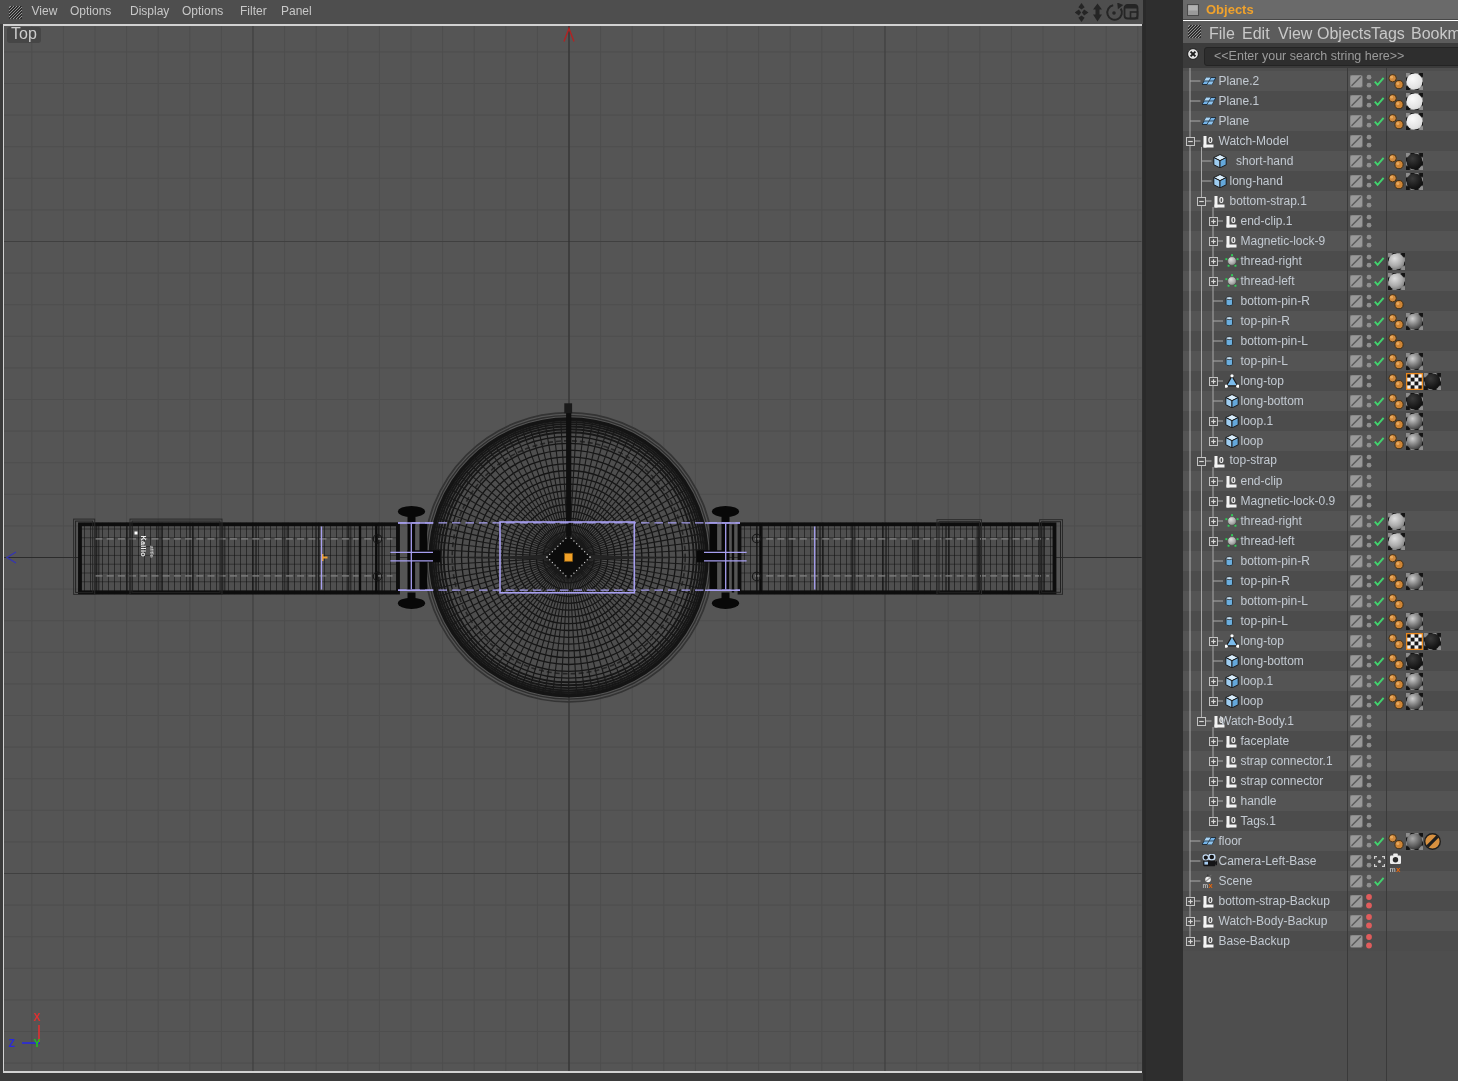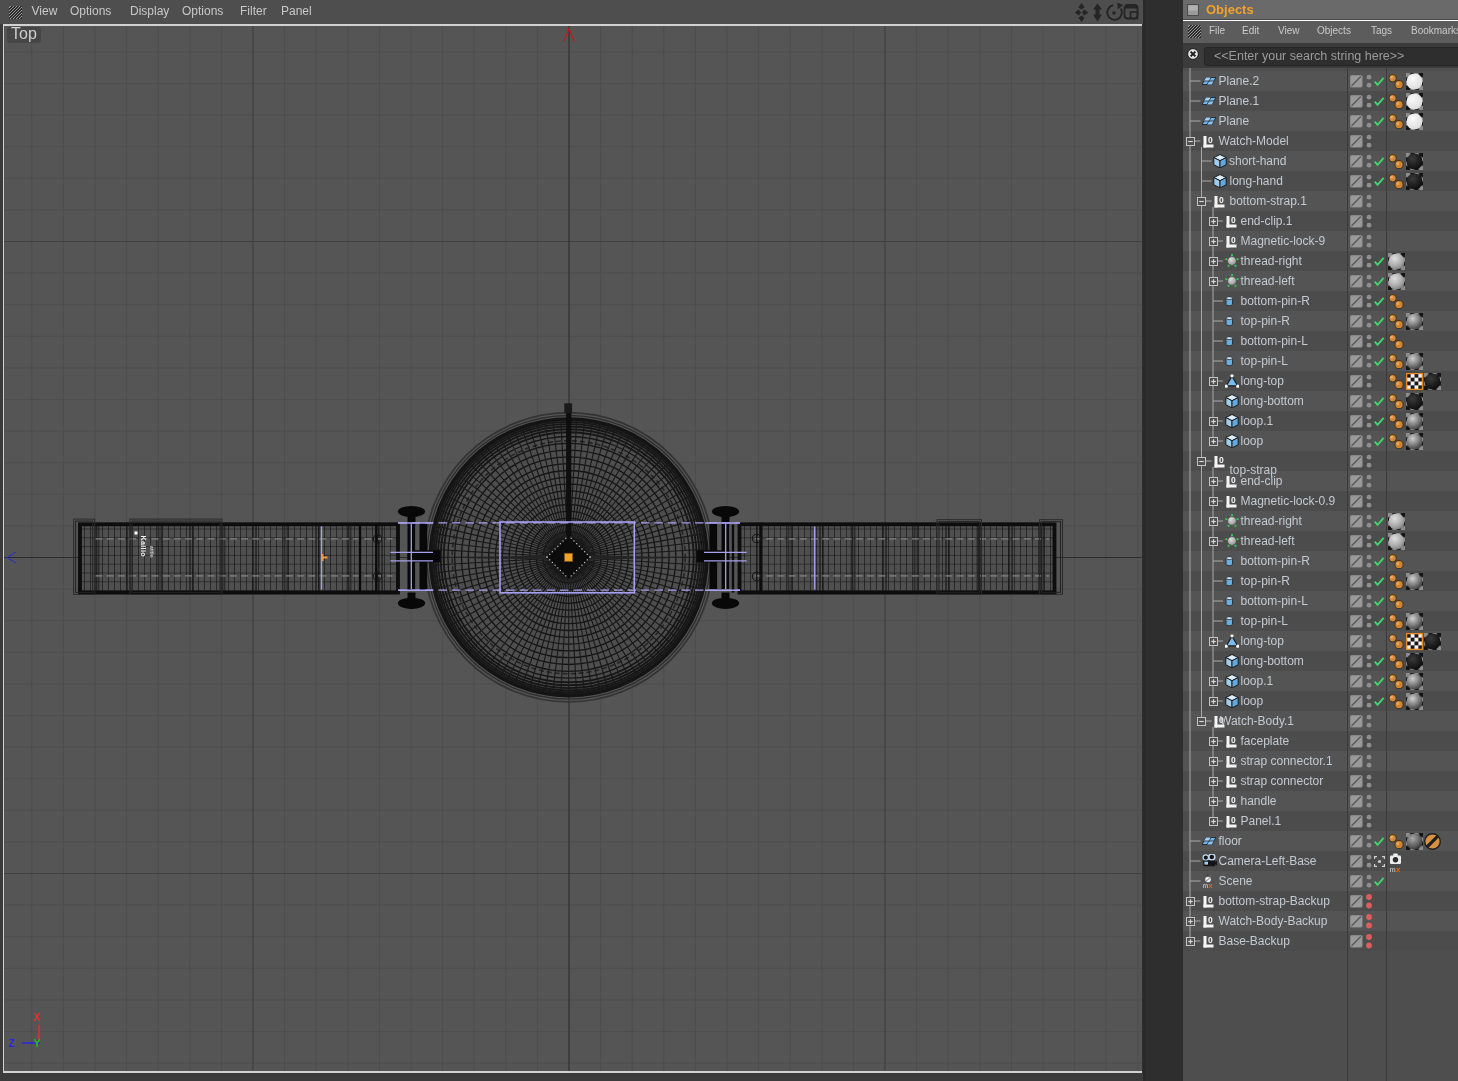--- a/index.html
+++ b/index.html
@@ -17,21 +17,21 @@
 #ptitle{left:0;top:0;width:312px;height:20px;background:#6a6a6a;border-bottom:1px solid #474747;}
 #pmenu{left:0;top:21px;width:312px;height:22px;background:#5c5c5c;}
 #psearch{left:0;top:43px;width:312px;height:25px;background:#3b3b3b;}
 #pfield{left:21px;top:3.5px;width:288px;height:19px;background:#2e2e2e;
  border:1px solid #242424;border-radius:3px;color:#9b9b9b;font-size:12.5px;
  line-height:17px;padding-left:9px;}
 #tree{left:0;top:68px;width:312px;height:1013px;background:#4e4e4e;overflow:hidden;}
 .rowL{background:#545454;}
 .rowD{background:#4c4c4c;}
 .tname{position:absolute;color:#c3cad2;font-size:12px;white-space:nowrap;line-height:20px;}
-.pm{position:absolute;color:#c9c9c9;font-size:10px;white-space:nowrap;}
+.pm{position:absolute;color:#c9c9c9;font-size:16px;white-space:nowrap;}
 </style></head><body>
 <div id="app">
 <svg width="0" height="0" style="position:absolute">
       <defs>
 <pattern id="chk" width="8.5" height="8.5" patternUnits="userSpaceOnUse">
  <rect width="8.5" height="8.5" fill="#141414"></rect>
  <rect width="4.25" height="4.25" fill="#8d8d8d"></rect>
  <rect x="4.25" y="4.25" width="4.25" height="4.25" fill="#8d8d8d"></rect>
 </pattern>
 <radialGradient id="gw" cx="0.38" cy="0.32" r="0.8">
@@ -505,21 +505,21 @@
           <svg class="abs" style="left:167px;top:66.5px" width="13" height="13">
             <use href="#sy-layer"></use>
           </svg>
           <svg class="abs" style="left:182px;top:64px" width="8" height="18">
             <circle cx="4" cy="5.2" r="2.4" fill="#8e8e8e"></circle>
             <circle cx="4" cy="13.2" r="2.4" fill="#8e8e8e"></circle>
           </svg>
           <svg class="abs" style="left:30.0px;top:86px" width="14" height="14" viewBox="0 0 14 14">
             <use href="#sy-cube"></use>
           </svg>
-          <span class="tname" style="left:46px;top:83px">short-hand</span>
+          <span class="tname" style="left:53px;top:83px">short-hand</span>
           <svg class="abs" style="left:167px;top:86.5px" width="13" height="13">
             <use href="#sy-layer"></use>
           </svg>
           <svg class="abs" style="left:182px;top:84px" width="8" height="18">
             <circle cx="4" cy="5.2" r="2.4" fill="#8e8e8e"></circle>
             <circle cx="4" cy="13.2" r="2.4" fill="#8e8e8e"></circle>
           </svg>
           <svg class="abs" style="left:191px;top:88.5px" width="11" height="10">
             <use href="#sy-check"></use>
           </svg>
@@ -803,21 +803,21 @@
           <svg class="abs" style="left:222.5px;top:364.5px" width="17" height="17">
             <rect width="17" height="17" fill="url(#chk)"></rect>
             <circle cx="8.5" cy="8.5" r="8" fill="url(#gg)"></circle>
           </svg>
           <svg class="abs" style="left:14.0px;top:388.5px" width="9" height="9">
             <use href="#sy-boxm"></use>
           </svg>
           <svg class="abs" style="left:30.0px;top:386px" width="14" height="14" viewBox="0 0 14 14">
             <use href="#sy-null"></use>
           </svg>
-          <span class="tname" style="left:46.5px;top:392px">top-strap</span>
+          <span class="tname" style="left:46.5px;top:382px">top-strap</span>
           <svg class="abs" style="left:167px;top:386.5px" width="13" height="13">
             <use href="#sy-layer"></use>
           </svg>
           <svg class="abs" style="left:182px;top:384px" width="8" height="18">
             <circle cx="4" cy="5.2" r="2.4" fill="#8e8e8e"></circle>
             <circle cx="4" cy="13.2" r="2.4" fill="#8e8e8e"></circle>
           </svg>
           <svg class="abs" style="left:25.5px;top:408.5px" width="9" height="9">
             <use href="#sy-boxp"></use>
           </svg>
@@ -1126,21 +1126,21 @@
           <svg class="abs" style="left:182px;top:724px" width="8" height="18">
             <circle cx="4" cy="5.2" r="2.4" fill="#8e8e8e"></circle>
             <circle cx="4" cy="13.2" r="2.4" fill="#8e8e8e"></circle>
           </svg>
           <svg class="abs" style="left:25.5px;top:748.5px" width="9" height="9">
             <use href="#sy-boxp"></use>
           </svg>
           <svg class="abs" style="left:41.5px;top:746px" width="14" height="14" viewBox="0 0 14 14">
             <use href="#sy-null"></use>
           </svg>
-          <span class="tname" style="left:57.5px;top:743px">Panel.1</span>
+          <span class="tname" style="left:57.5px;top:743px">Tags.1</span>
           <svg class="abs" style="left:167px;top:746.5px" width="13" height="13">
             <use href="#sy-layer"></use>
           </svg>
           <svg class="abs" style="left:182px;top:744px" width="8" height="18">
             <circle cx="4" cy="5.2" r="2.4" fill="#8e8e8e"></circle>
             <circle cx="4" cy="13.2" r="2.4" fill="#8e8e8e"></circle>
           </svg>
           <svg class="abs" style="left:19.0px;top:768px" width="14" height="10" viewBox="0 0 14 10">
             <use href="#sy-plane"></use>
           </svg>

